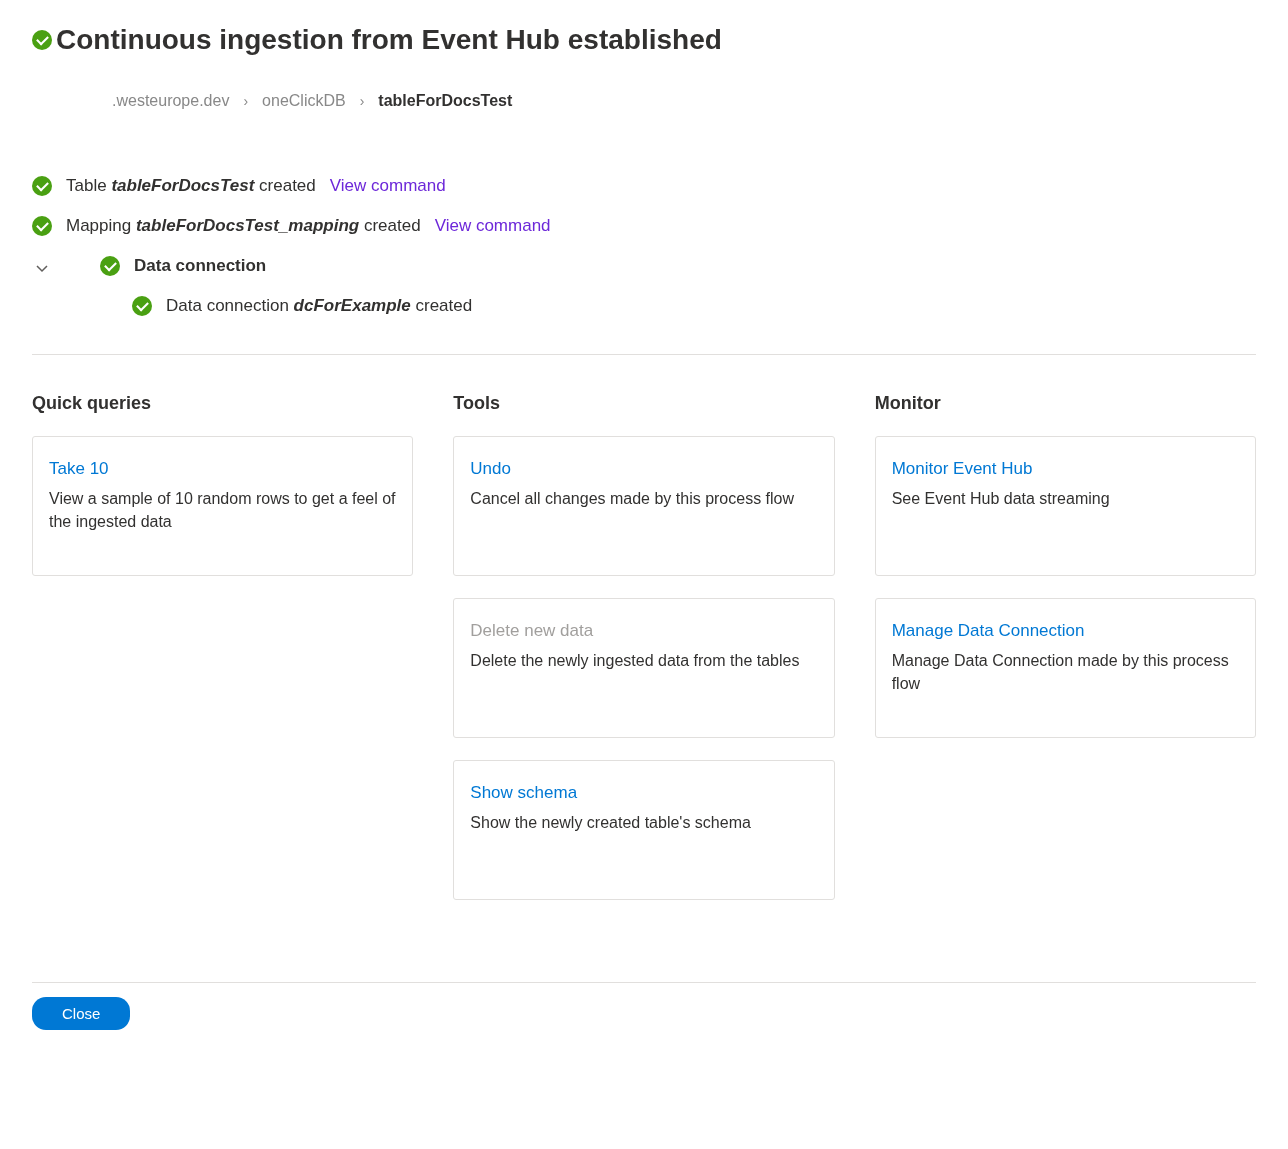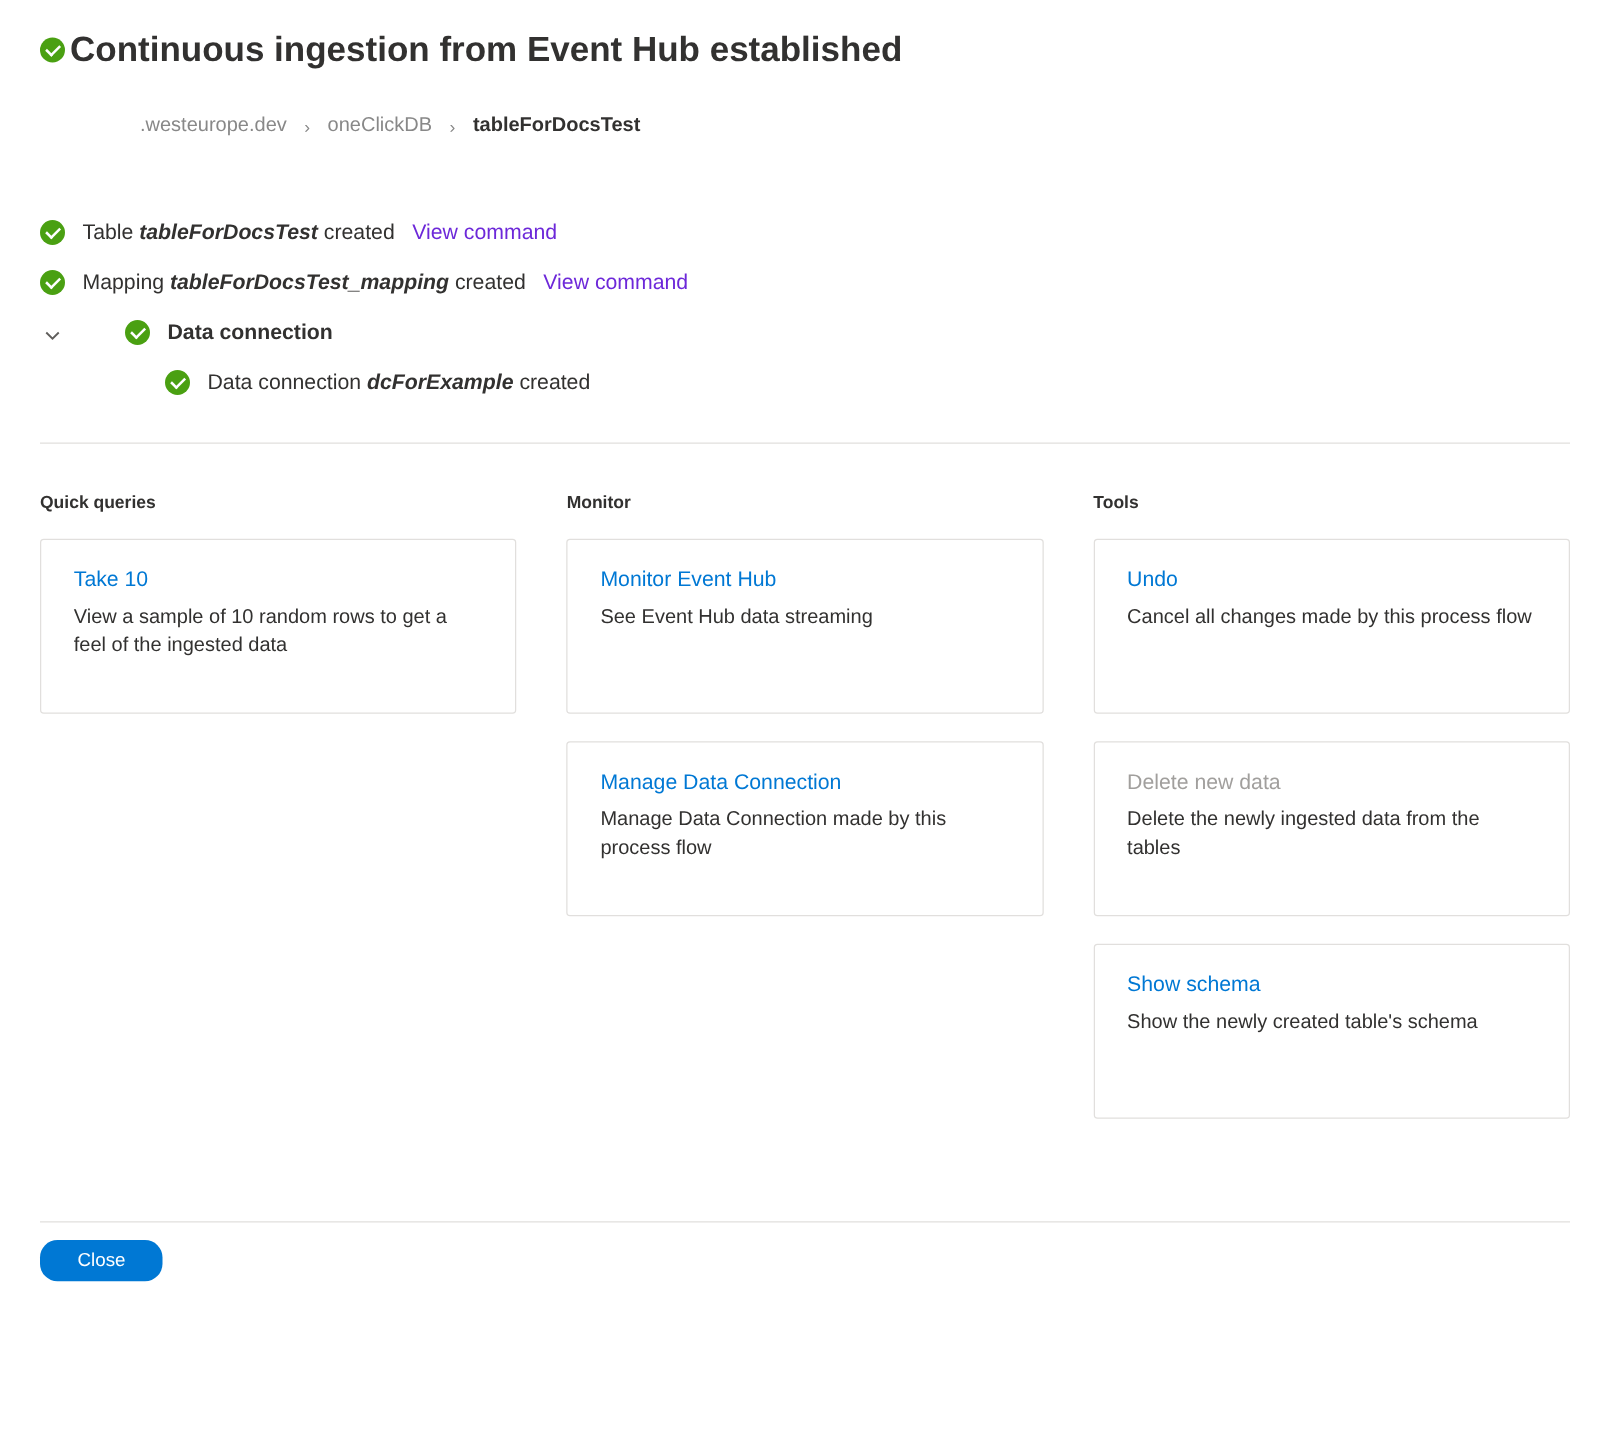--- a/index.html
+++ b/index.html
@@ -91,29 +91,29 @@
       border-top: 1px solid #e1dfdd;
       margin: 12px 0 38px;
     }
     .cards-section {
       display: grid;
       grid-template-columns: repeat(3, 1fr);
       gap: 40px;
       margin-bottom: 60px;
     }
     .col-title {
-      font-size: 14px;
+      font-size: 18px;
       font-weight: 600;
       margin-bottom: 22px;
       color: #323130;
     }
     .card {
       border: 1px solid #e1dfdd;
       border-radius: 3px;
-      padding: 22px 26px;
+      padding: 22px 16px;
       margin-bottom: 22px;
       min-height: 140px;
     }
     .card-title {
       color: #0078d4;
       font-size: 17px;
       margin-bottom: 8px;
       cursor: pointer;
     }
     .card-title.disabled {
@@ -213,49 +213,49 @@
     <div class="col-title">Quick queries</div>
 
     <div class="card">
       <div class="card-title">Take 10</div>
       <div class="card-desc">View a sample of 10 random rows to get a feel of the ingested data</div>
     </div>
 
   </div>
 
   <div>
+    <div class="col-title">Tools</div>
+
+    <div class="card">
+      <div class="card-title">Undo</div>
+      <div class="card-desc">Cancel all changes made by this process flow</div>
+    </div>
+
+    <div class="card">
+      <div class="card-title disabled">Delete new data</div>
+      <div class="card-desc">Delete the newly ingested data from the tables</div>
+    </div>
+
+    <div class="card">
+      <div class="card-title">Show schema</div>
+      <div class="card-desc">Show the newly created table's schema</div>
+    </div>
+  </div>
+
+  <div>
     <div class="col-title">Monitor</div>
 
     <div class="card">
       <div class="card-title">Monitor Event Hub</div>
       <div class="card-desc">See Event Hub data streaming</div>
     </div>
 
     <div class="card">
       <div class="card-title">Manage Data Connection</div>
       <div class="card-desc">Manage Data Connection made by this process flow</div>
     </div>
   </div>
 
-  <div>
-    <div class="col-title">Tools</div>
-
-    <div class="card">
-      <div class="card-title">Undo</div>
-      <div class="card-desc">Cancel all changes made by this process flow</div>
-    </div>
-
-    <div class="card">
-      <div class="card-title disabled">Delete new data</div>
-      <div class="card-desc">Delete the newly ingested data from the tables</div>
-    </div>
-
-    <div class="card">
-      <div class="card-title">Show schema</div>
-      <div class="card-desc">Show the newly created table's schema</div>
-    </div>
-  </div>
-
 </div>
 
 <div class="footer">
   <button class="btn-close">Close</button>
 </div>
 
 </body></html>

